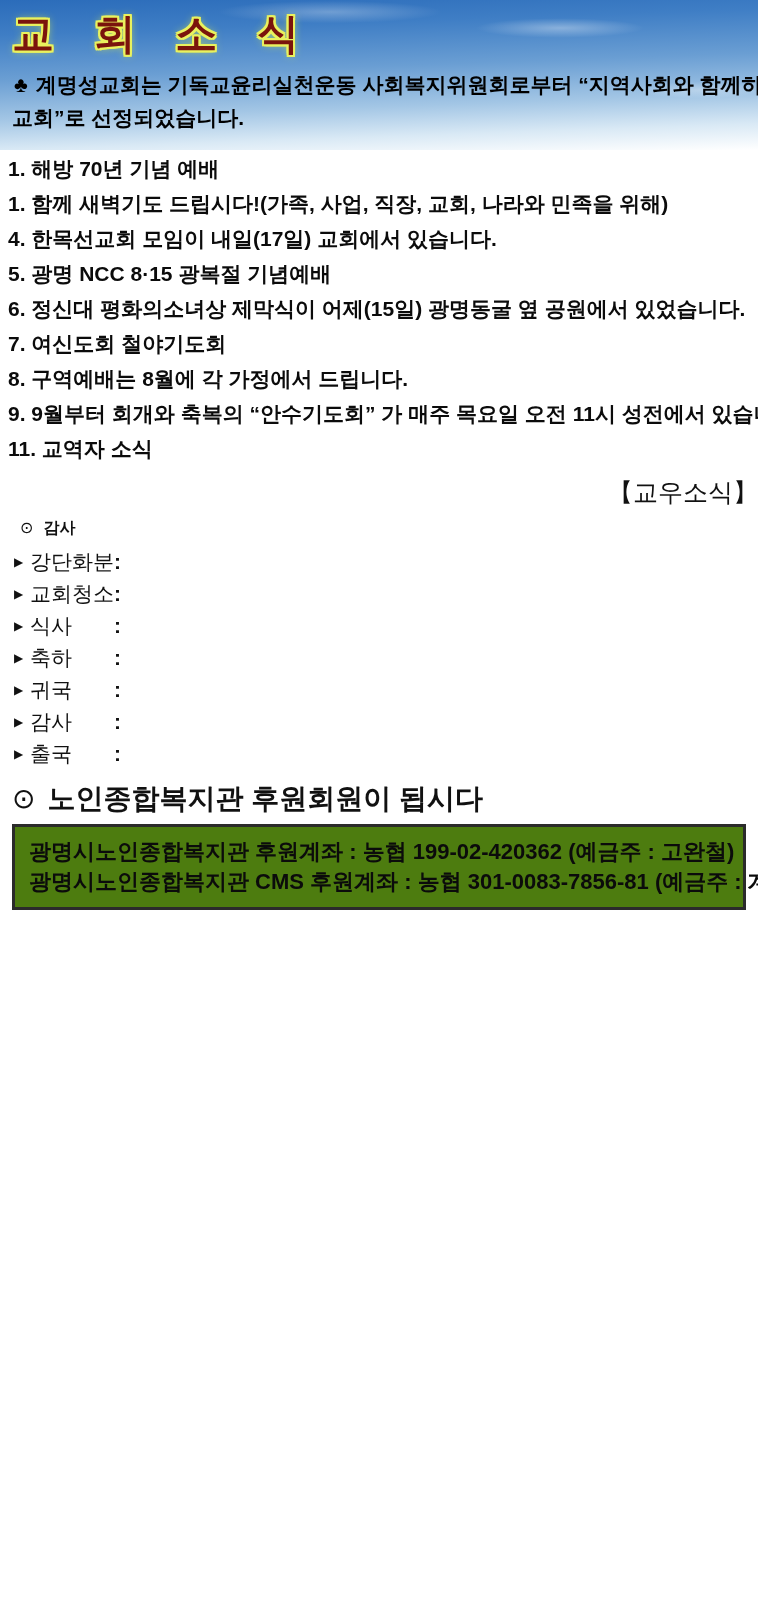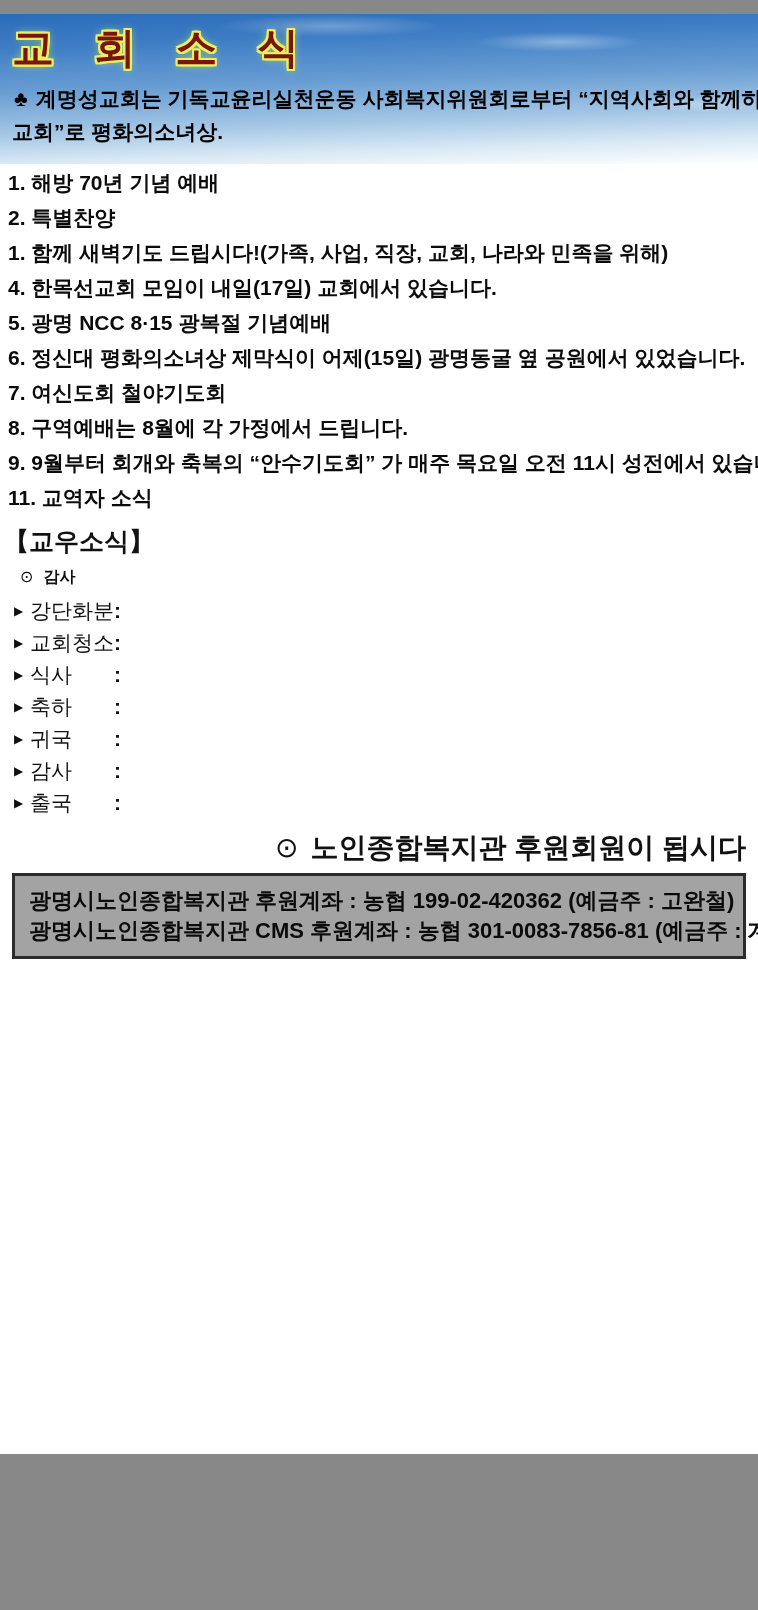--- a/index.html
+++ b/index.html
@@ -1,17 +1,17 @@
 <!DOCTYPE html>
 <html><head>
 <meta charset="utf-8">
 <style>
   html,body{margin:0;padding:0;background:#888;}
   .page{
-    position:relative;width:758px;height:1440px;margin:14px auto;
+    position:relative;width:758px;height:1610px;margin:0 auto;
     background:#ffffff;overflow:hidden;color:#111;
     font-family:"Liberation Sans",sans-serif;
   }
   
   .sky{
     box-sizing:border-box;height:150px;padding:8px 12px 0;
     background:linear-gradient(178deg,
       #2b6cba 0%, #3f7ec5 20%, #6a9ed3 45%, #a3c6e5 68%, #d9e9f5 85%, #ffffff 100%);
     position:relative;
   }
@@ -32,71 +32,63 @@
   }
   .intro{position:relative;margin:8px 0 0;font-weight:bold;font-size:21px;line-height:33px;color:#000;}
   .intro-line{white-space:nowrap;}
   .clover{margin:0 8px 0 2px;font-weight:normal;}
   
   .news{padding-top:1px;}
   .news-heading{padding-left:8px;font-weight:bold;font-size:21px;line-height:35px;white-space:nowrap;color:#0b0b0b;}
   .bline{font-family:"Liberation Serif","DejaVu Serif",serif;font-size:21px;line-height:35px;white-space:nowrap;color:#151515;}
   
   .fellow{margin-top:8px;}
-  .fellow-title{margin:0;padding-left:4px;font-size:25px;font-weight:bold;line-height:36px;white-space:nowrap;}
+  .fellow-title{margin:0;padding-left:19px;font-size:25px;font-weight:normal;line-height:36px;white-space:nowrap;text-align:right;}
   .sub-head{padding-left:20px;font-size:16px;font-weight:bold;line-height:36px;white-space:nowrap;}
   .sub-head .circ{margin-right:10px;font-weight:normal;}
   .frow{display:flex;align-items:flex-start;padding-left:14px;font-size:21px;line-height:32px;}
   .arrow{flex:0 0 16px;font-size:12px;line-height:32px;}
   .flabel{flex:0 0 84px;font-weight:normal;white-space:nowrap;}
   .flabel[data-len="2"]{text-align:justify;text-align-last:justify;white-space:normal;}
   .colon{font-weight:bold;}
   .fcontent{margin-left:12px;font-family:"Liberation Serif","DejaVu Serif",serif;flex:1;min-width:0;}
   .fline{white-space:nowrap;color:#151515;}
   
   .support{margin-top:10px;padding:0 12px;}
-  .support-h{margin:0;font-size:28px;font-weight:bold;line-height:38px;white-space:nowrap;text-align:right;}
+  .support-h{margin:0;font-size:28px;font-weight:bold;line-height:38px;white-space:nowrap;}
   .support-h .circ{margin-right:12px;font-weight:normal;}
-  .sbox{margin-top:6px;border:3px solid #2b2b2b;background:#a3a3a3;padding:10px 14px;}
+  .sbox{margin-top:6px;border:3px solid #2b2b2b;background:#4d7c0f;padding:10px 14px;}
   .sline{font-weight:bold;font-size:22px;line-height:30px;white-space:nowrap;color:#0b0b0b;}
 </style>
 </head>
 <body>
 
 <div class="page">
 
   <header class="sky">
     <h1 class="title">교 회 소 식</h1>
     <div class="intro">
 
     <div class="intro-line">
           <span class="clover">♣</span><span>계명성교회는 기독교윤리실천운동 사회복지위원회로부터 “지역사회와 함께하는</span>
         </div>
         <div class="intro-line">
-          <span>교회”로 평화의소녀상.</span>
+          <span>교회”로 선정되었습니다.</span>
         </div>
       </div>
   </header>
 
   <section class="news">
 
   <div class="news-item">
         <div class="news-heading">1. 해방 70년 기념 예배</div>
         <div class="news-body">
 
         <div class="bline"></div>
           <div class="bline"></div>
-          <div class="bline"></div>
-        </div>
-      </div>
-      <div class="news-item">
-        <div class="news-heading">2. 특별찬양</div>
-        <div class="news-body">
-
-        <div class="bline"></div>
           <div class="bline"></div>
         </div>
       </div>
       <div class="news-item">
         <div class="news-heading">1. 함께 새벽기도 드립시다!(가족, 사업, 직장, 교회, 나라와 민족을 위해)</div>
         <div class="news-body">
 
         <div class="bline"></div>
           <div class="bline"></div>
           <div class="bline"></div>

